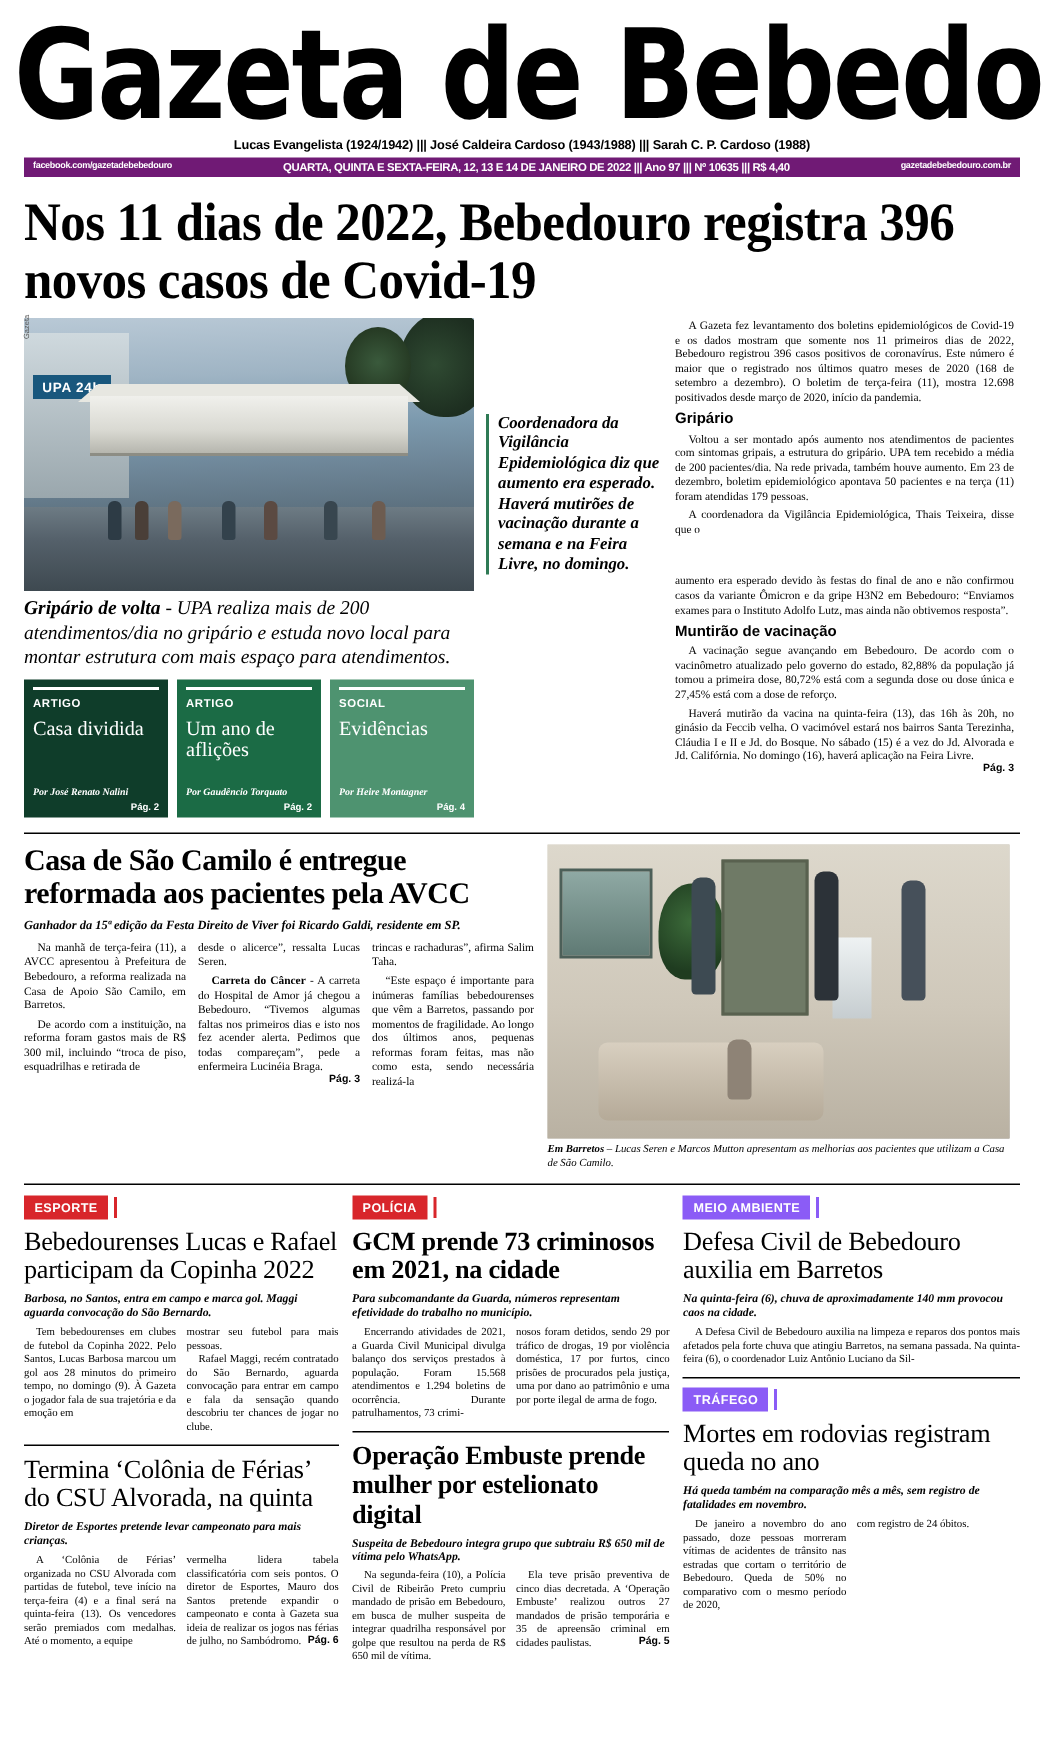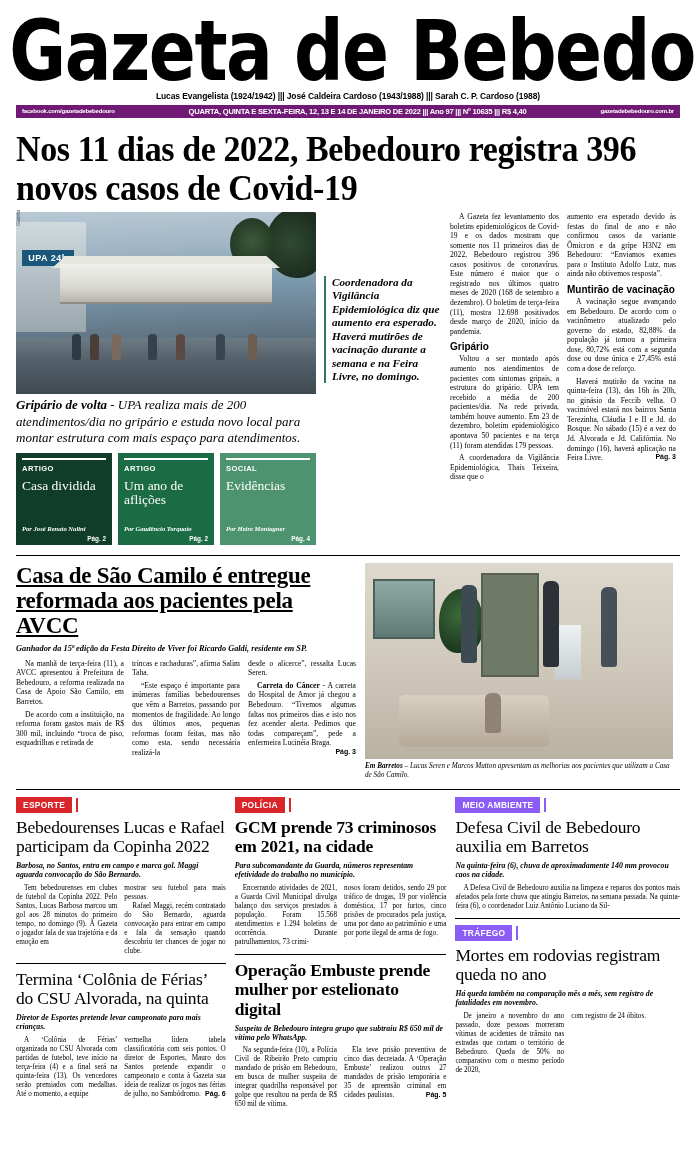--- a/index.html
+++ b/index.html
@@ -55,21 +55,21 @@
     letter-spacing:-0.4px;
     margin:12px 0 9px 0;
     transform:scaleY(1.06);
     transform-origin:left top;
   }
 
   
   .lead-grid { display:flex; gap:8px; }
   .lead-left { width:300px; }
   .lead-mid { width:118px; }
-  .lead-right { width:226px; display:flex; gap:8px; }
+  .lead-right { width:226px; display:flex; gap:8px;flex-direction:column; }
 
   .photo-wrap { position:relative; }
   .photo {
     width:300px; height:182px;
     background:linear-gradient(178deg,#b9c9d6 0%,#9fb4c4 22%,#7c9aae 40%,#6d8597 55%,#5b6f7d 72%,#47555f 100%);
     position:relative; overflow:hidden;
   }
   .photo .tent {
     position:absolute; left:44px; top:52px; width:212px; height:40px;
     background:linear-gradient(180deg,#f0f0ec 0%,#d9d9d2 60%,#b6b6ae 100%);
@@ -177,22 +177,22 @@
     float:right;
   }
 
   
   .sep { border-top:1px solid #000; margin:10px 0 0 0; }
   .lead2 { display:flex; gap:9px; margin-top:7px; }
   .lead2-left { width:340px; }
   .lead2-right { width:308px; }
   .lead2-head {
     font-family:"Liberation Serif", serif;
-    font-weight:bold; font-size:23px; line-height:1.1;
-    letter-spacing:-0.3px; margin:0 0 5px 0;text-decoration:underline;
+    font-weight:bold; font-size:20px; line-height:1.1;
+    letter-spacing:-0.3px; margin:0 0 5px 0;
   }
   .lead2-stand {
     font-family:"Liberation Serif", serif;
     font-style:italic; font-weight:bold;
     font-size:8.3px; line-height:1.2;
     margin-bottom:5px;
   }
   .photo2 {
     width:308px; height:196px;
     background:linear-gradient(160deg,#d7d2c6 0%,#c3bcae 35%,#a79f90 70%,#8b8375 100%);
@@ -343,26 +343,26 @@
   <div class="lead2">
     <div class="lead2-left">
       <div class="lead2-head">Casa de São Camilo é entregue reformada aos pacientes pela AVCC</div>
       <div class="lead2-stand">Ganhador da 15ª edição da Festa Direito de Viver foi Ricardo Galdi, residente em SP.</div>
       <div class="cols">
         <div class="col">
           <p class="bodytext">Na manhã de terça-feira (11), a AVCC apresentou à Prefeitura de Bebedouro, a reforma realizada na Casa de Apoio São Camilo, em Barretos.</p>
           <p class="bodytext">De acordo com a instituição, na reforma foram gastos mais de R$ 300 mil, incluindo “troca de piso, esquadrilhas e retirada de</p>
         </div>
         <div class="col">
+          <p class="bodytext noind">desde o alicerce”, ressalta Lucas Seren.</p>
+          <p class="bodytext"><b>Carreta do Câncer</b><span> - A carreta do Hospital de Amor já chegou a Bebedouro. “Tivemos algumas faltas nos primeiros dias e isto nos fez acender alerta. Pedimos que todas compareçam”, pede a enfermeira Lucinéia Braga.</span> <span class="pagref">Pág. 3</span></p>
+        </div>
+        <div class="col">
           <p class="bodytext noind">trincas e rachaduras”, afirma Salim Taha.</p>
           <p class="bodytext">“Este espaço é importante para inúmeras famílias bebedourenses que vêm a Barretos, passando por momentos de fragilidade. Ao longo dos últimos anos, pequenas reformas foram feitas, mas não como esta, sendo necessária realizá-la</p>
-        </div>
-        <div class="col">
-          <p class="bodytext noind">desde o alicerce”, ressalta Lucas Seren.</p>
-          <p class="bodytext"><b>Carreta do Câncer</b><span> - A carreta do Hospital de Amor já chegou a Bebedouro. “Tivemos algumas faltas nos primeiros dias e isto nos fez acender alerta. Pedimos que todas compareçam”, pede a enfermeira Lucinéia Braga.</span> <span class="pagref">Pág. 3</span></p>
         </div>
       </div>
     </div>
 
     <div class="lead2-right">
       <div class="photo2">
         <div class="wall"></div>
         <div class="window"></div>
         <div class="plant"></div>
         <div class="door"></div>

